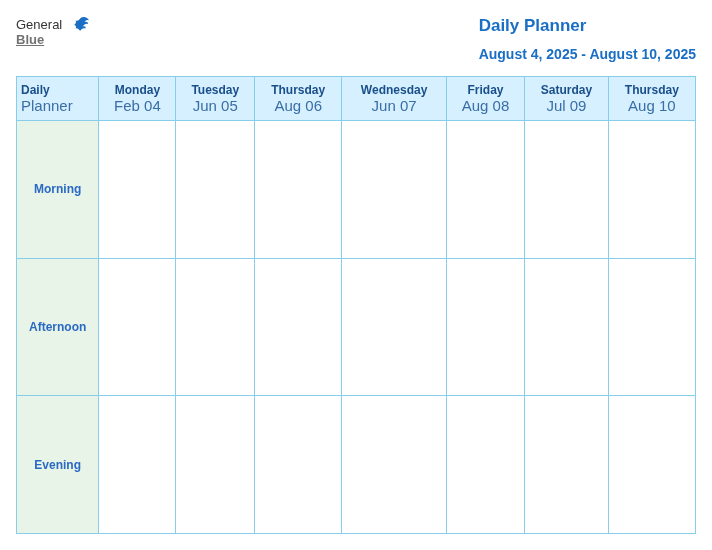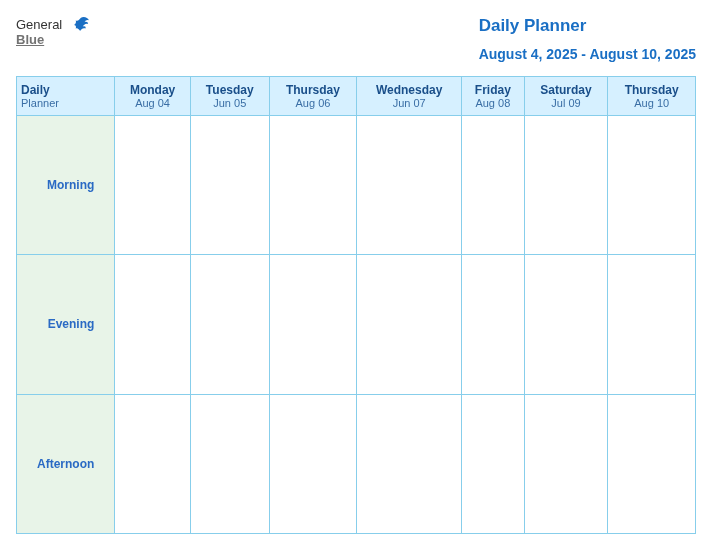--- a/index.html
+++ b/index.html
@@ -96,33 +96,33 @@
 
     .calendar-table thead th .day-name {
       display: block;
       font-weight: bold;
       font-size: 12px;
     }
 
     .calendar-table thead th .day-date {
       display: block;
       font-weight: normal;
-      font-size: 11px;
+      font-size: 15px;
       color: #3a6ea5;
     }
 
     .label-cell {
       background-color: #e8f4e8;
-      text-align: right;
+      text-align: center;
       vertical-align: middle;
       font-size: 12px;
       font-weight: bold;
       color: #2a6ac4;
       width: 62px;
-      padding: 8px 20px;
+      padding: 8px 12px;
     }
 
     .data-cell {
       background-color: #ffffff;
       height: 100px;
     }
 
     .daily-planner-header {
       font-size: 11.5px;
       font-weight: bold;
@@ -152,21 +152,21 @@
 
 <table class="calendar-table">
   <thead>
     <tr>
       <th>
         <span class="day-name daily-planner-header">Daily</span>
         <span class="day-date daily-planner-header">Planner</span>
       </th>
       <th>
         <span class="day-name">Monday</span>
-        <span class="day-date">Aug 04</span>
+        <span class="day-date">Feb 04</span>
       </th>
       <th>
         <span class="day-name">Tuesday</span>
         <span class="day-date">Jun 05</span>
       </th>
       <th>
         <span class="day-name">Thursday</span>
         <span class="day-date">Aug 06</span>
       </th>
       <th>
@@ -192,31 +192,31 @@
       <td class="label-cell">Morning</td>
       <td class="data-cell"></td>
       <td class="data-cell"></td>
       <td class="data-cell"></td>
       <td class="data-cell"></td>
       <td class="data-cell"></td>
       <td class="data-cell"></td>
       <td class="data-cell"></td>
     </tr>
     <tr>
+      <td class="label-cell">Afternoon</td>
+      <td class="data-cell"></td>
+      <td class="data-cell"></td>
+      <td class="data-cell"></td>
+      <td class="data-cell"></td>
+      <td class="data-cell"></td>
+      <td class="data-cell"></td>
+      <td class="data-cell"></td>
+    </tr>
+    <tr>
       <td class="label-cell">Evening</td>
-      <td class="data-cell"></td>
-      <td class="data-cell"></td>
-      <td class="data-cell"></td>
-      <td class="data-cell"></td>
-      <td class="data-cell"></td>
-      <td class="data-cell"></td>
-      <td class="data-cell"></td>
-    </tr>
-    <tr>
-      <td class="label-cell">Afternoon</td>
       <td class="data-cell"></td>
       <td class="data-cell"></td>
       <td class="data-cell"></td>
       <td class="data-cell"></td>
       <td class="data-cell"></td>
       <td class="data-cell"></td>
       <td class="data-cell"></td>
     </tr>
   </tbody>
 </table>

